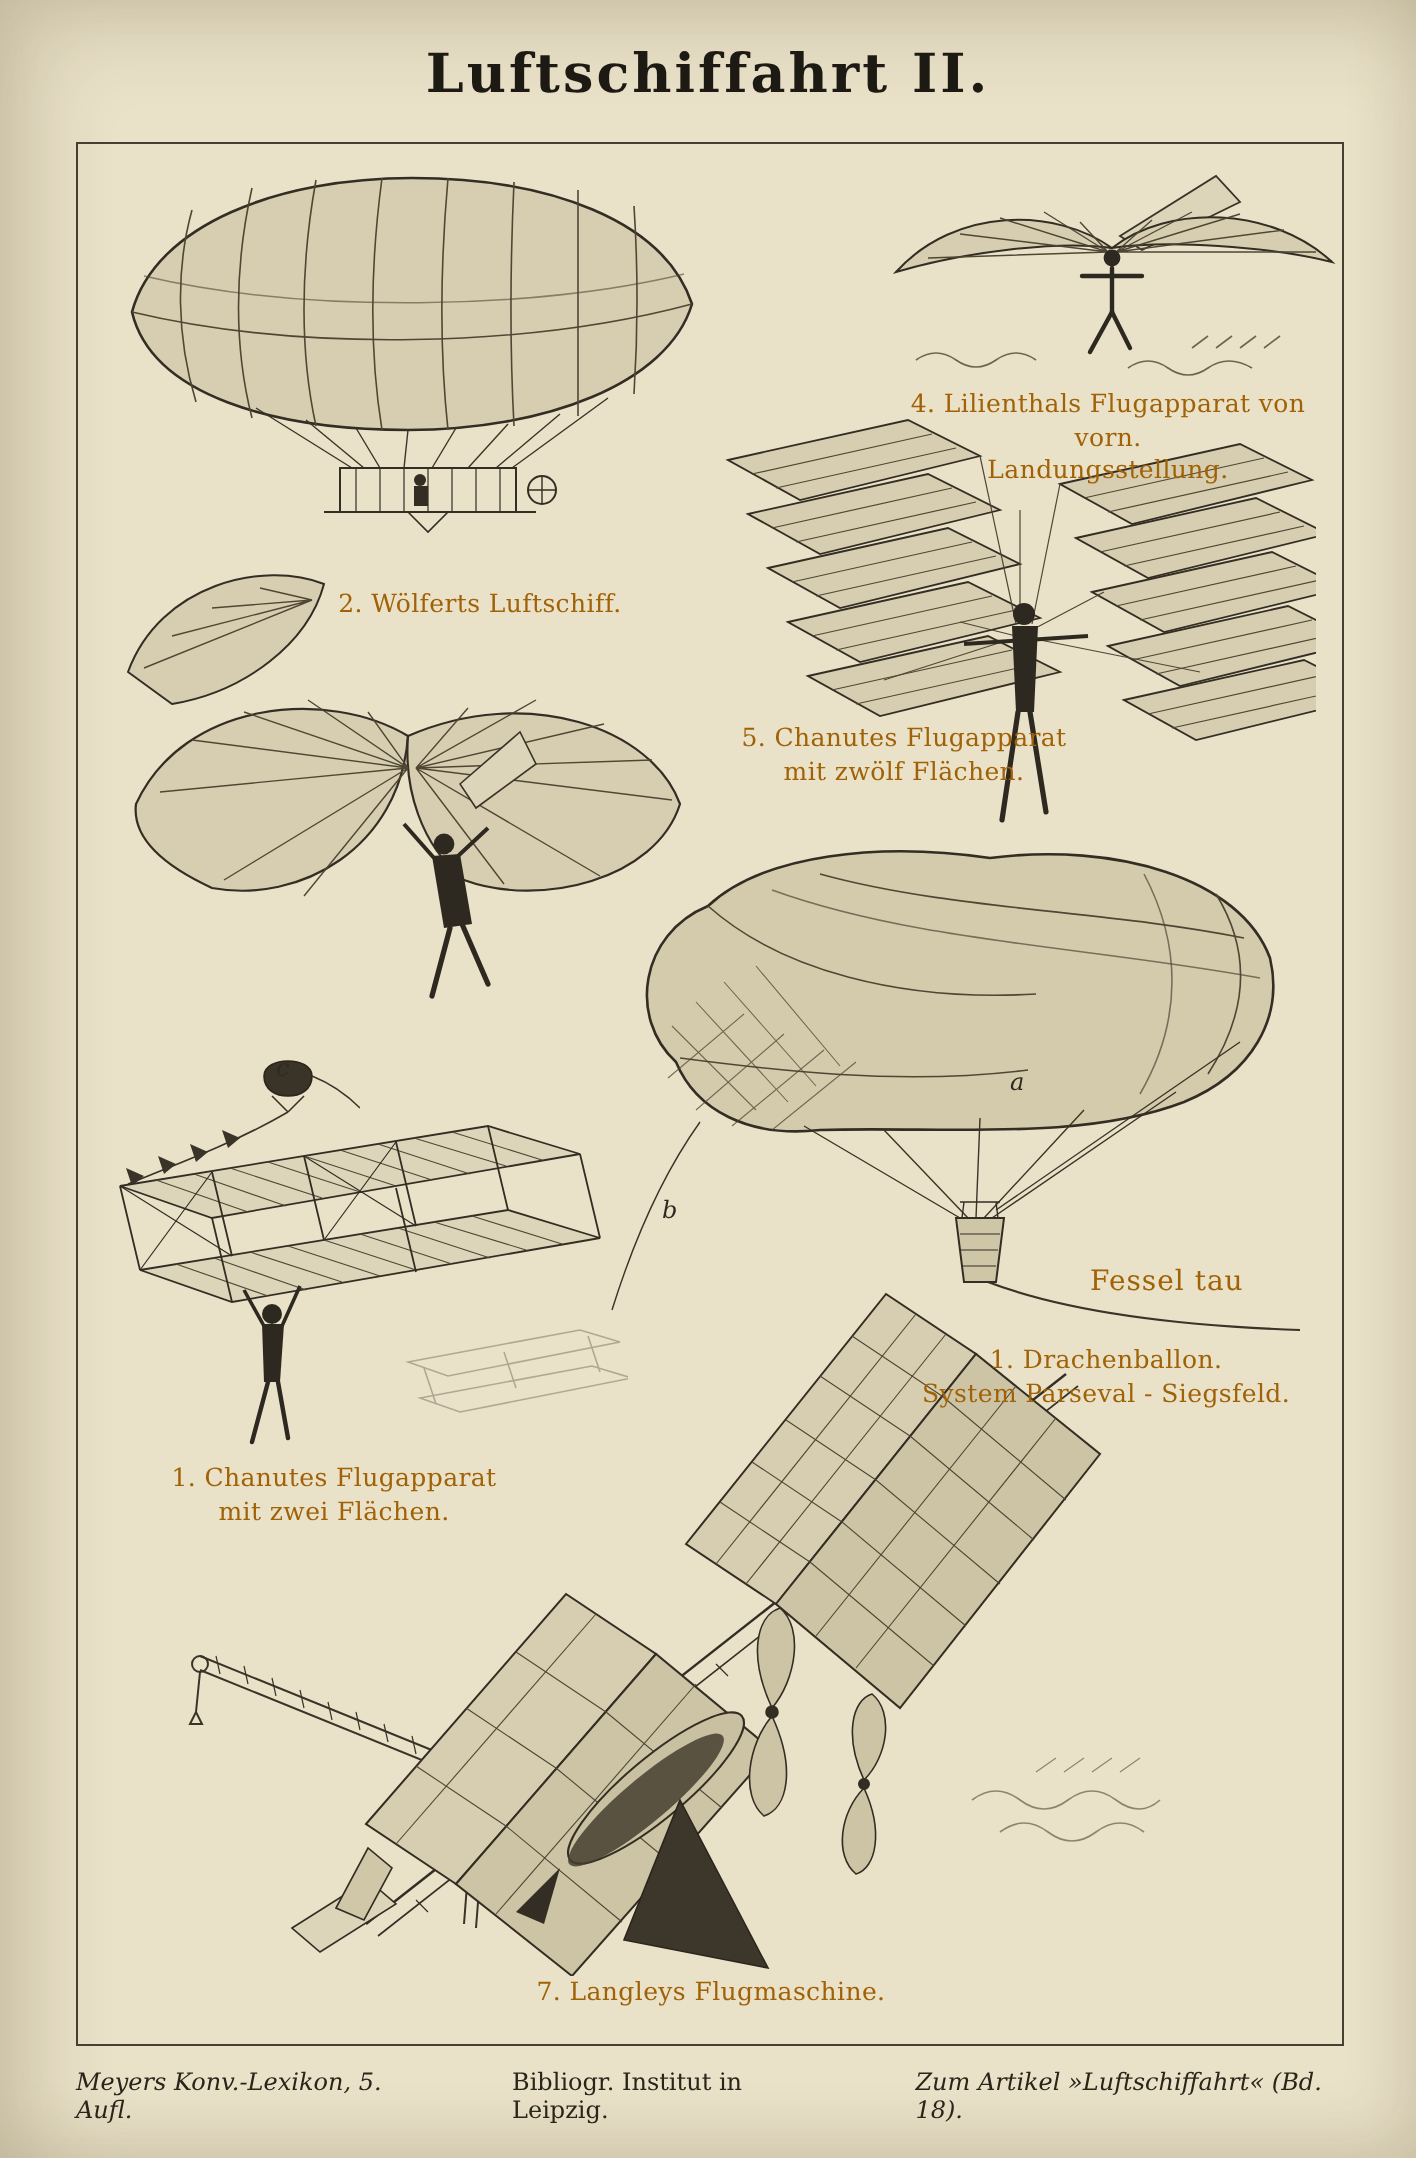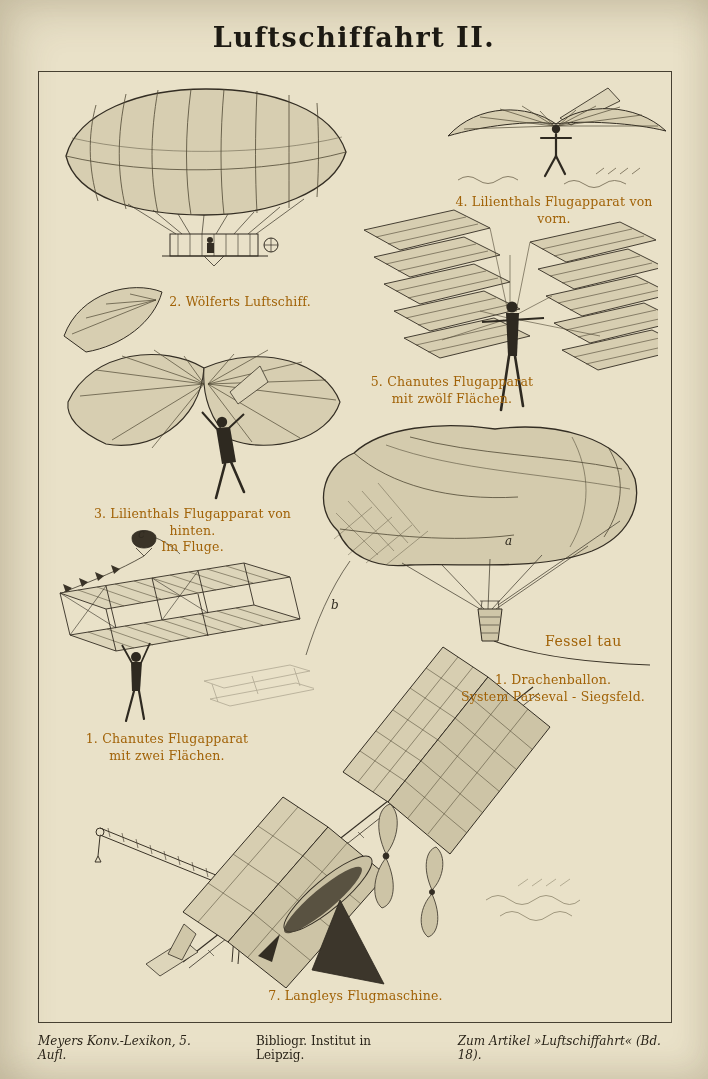--- a/index.html
+++ b/index.html
@@ -307,31 +307,28 @@
   <span class="ann" style="left:331px;top:598px;">b</span>
   <span class="ann" style="left:138px;top:527px;">c</span>
   <span class="tether-label" style="left:545px;top:633px;">Fessel tau</span>
 
   <div class="caption" style="left:130px;top:264px;width:220px;margin-top:30px;">
     <div>2. Wölferts Luftschiff.</div>
   </div>
 
   <div class="caption" style="left:438px;top:194px;width:232px;">
     <div>4. Lilienthals Flugapparat von vorn.</div>
-  </div>
-
-  <div class="caption" style="left:352px;top:374px;width:200px;">
+    <div>Landungsstellung.</div>
+  </div>
+
+  <div class="caption" style="left:352px;top:361px;width:200px;">
     <div>5. Chanutes Flugapparat</div>
     <div>mit zwölf Flächen.</div>
   </div>
 
-  <div class="caption" style="left:80px;top:506px;width:225px;">
-    <div>3. Lilienthals Flugapparat von hinten.</div>
-    <div>Im Fluge.</div>
-  </div>
 
   <div class="caption" style="left:448px;top:672px;width:210px;">
     <div>1. Drachenballon.</div>
     <div>System Parseval - Siegsfeld.</div>
   </div>
 
   <div class="caption" style="left:62px;top:731px;width:210px;">
     <div>1. Chanutes Flugapparat</div>
     <div>mit zwei Flächen.</div>
   </div>

